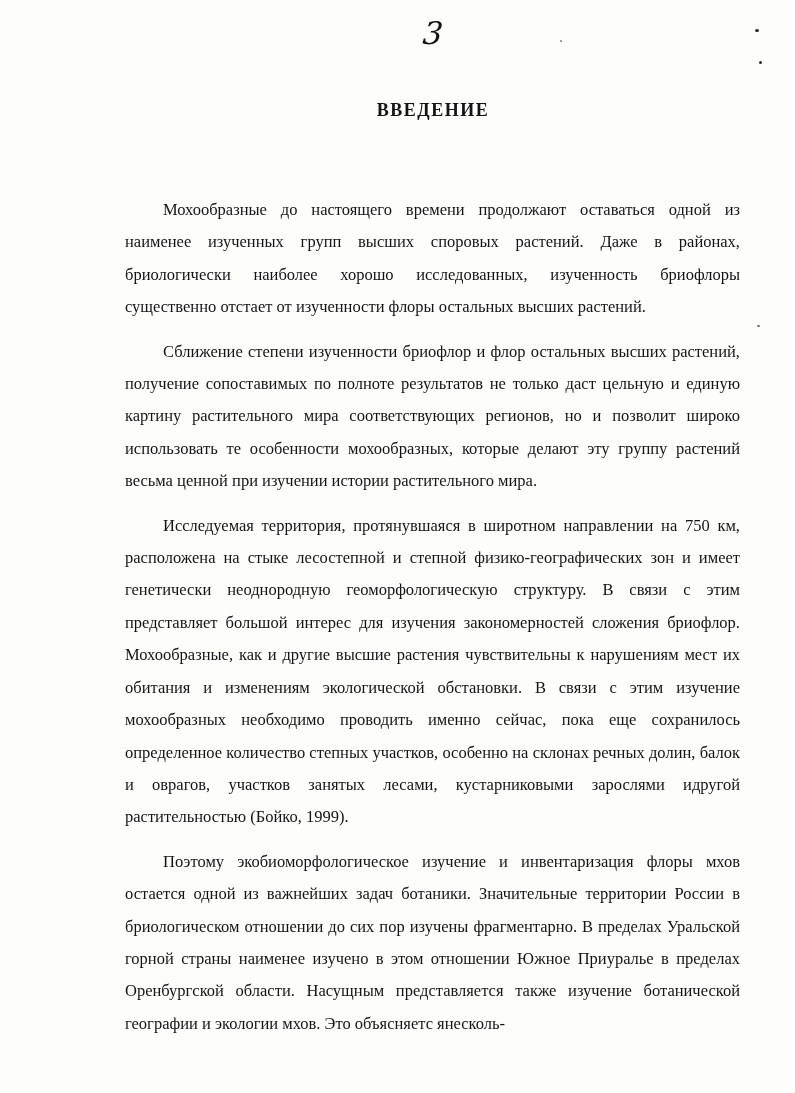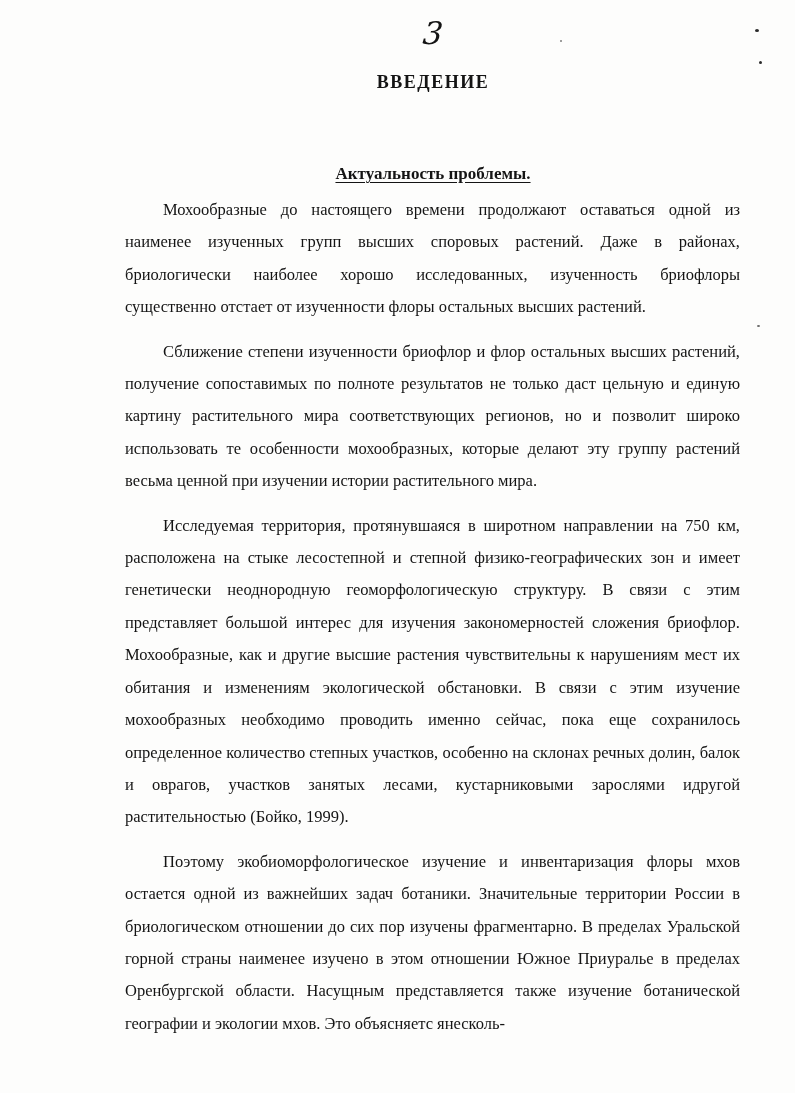--- a/index.html
+++ b/index.html
@@ -25,21 +25,21 @@
     width: 640px;
     text-align: center;
     font-family: "DejaVu Serif", serif;
     font-style: italic;
     font-size: 31px;
     line-height: 34px;
     transform: skewX(-6deg);
   }
   .doc-title {
     position: absolute;
-    top: 60px;
+    top: 88px;
     left: 113px;
     width: 640px;
     text-align: center;
     font-weight: bold;
     font-size: 18px;
     letter-spacing: 1.5px;
   }
   .section-heading {
     position: absolute;
     top: 150px;
@@ -77,21 +77,20 @@
 </style>
 </head>
 <body>
 
 <div class="page">
 
   <div class="page-number">3</div>
 
   <h1 class="doc-title">ВВЕДЕНИЕ</h1>
 
-  <h2 class="section-heading">Актуальность проблемы.</h2>
 
   <div class="body-text">
     <p>Мохообразные  до настоящего времени продолжают оставаться одной из наименее изученных групп высших споровых растений. Даже в районах, бриологически наиболее хорошо исследованных, изученность бриофлоры существенно отстает от изученности флоры остальных высших растений.</p>
     <p>Сближение степени изученности бриофлор и флор остальных высших растений, получение сопоставимых по полноте результатов не только даст цельную и единую картину растительного мира соответствующих регионов, но и позволит широко использовать те особенности мохообразных, которые делают эту группу растений весьма ценной при изучении истории растительного мира.</p>
     <p>Исследуемая территория, протянувшаяся в широтном направлении на 750 км, расположена на стыке лесостепной и степной физико-географических зон и имеет генетически неоднородную геоморфологическую структуру. В связи с этим представляет большой интерес для изучения закономерностей сложения бриофлор. Мохообразные, как и другие высшие растения чувствительны к нарушениям мест их обитания и изменениям экологической обстановки. В связи с этим изучение мохообразных необходимо проводить именно сейчас, пока еще сохранилось определенное количество степных участков, особенно на склонах речных долин, балок и оврагов, участков занятых лесами, кустарниковыми зарослями идругой растительностью (Бойко, 1999).</p>
     <p>Поэтому экобиоморфологическое изучение и инвентаризация флоры мхов остается одной из важнейших задач ботаники. Значительные территории России в бриологическом отношении до сих пор изучены фрагментарно. В пределах Уральской горной страны наименее изучено в этом отношении Южное Приуралье в пределах Оренбургской области. Насущным представляется также изучение ботанической географии  и экологии мхов. Это объясняетс янесколь-</p>
   </div>
 
   <div class="speck speck-1"></div>
   <div class="speck speck-2"></div>

